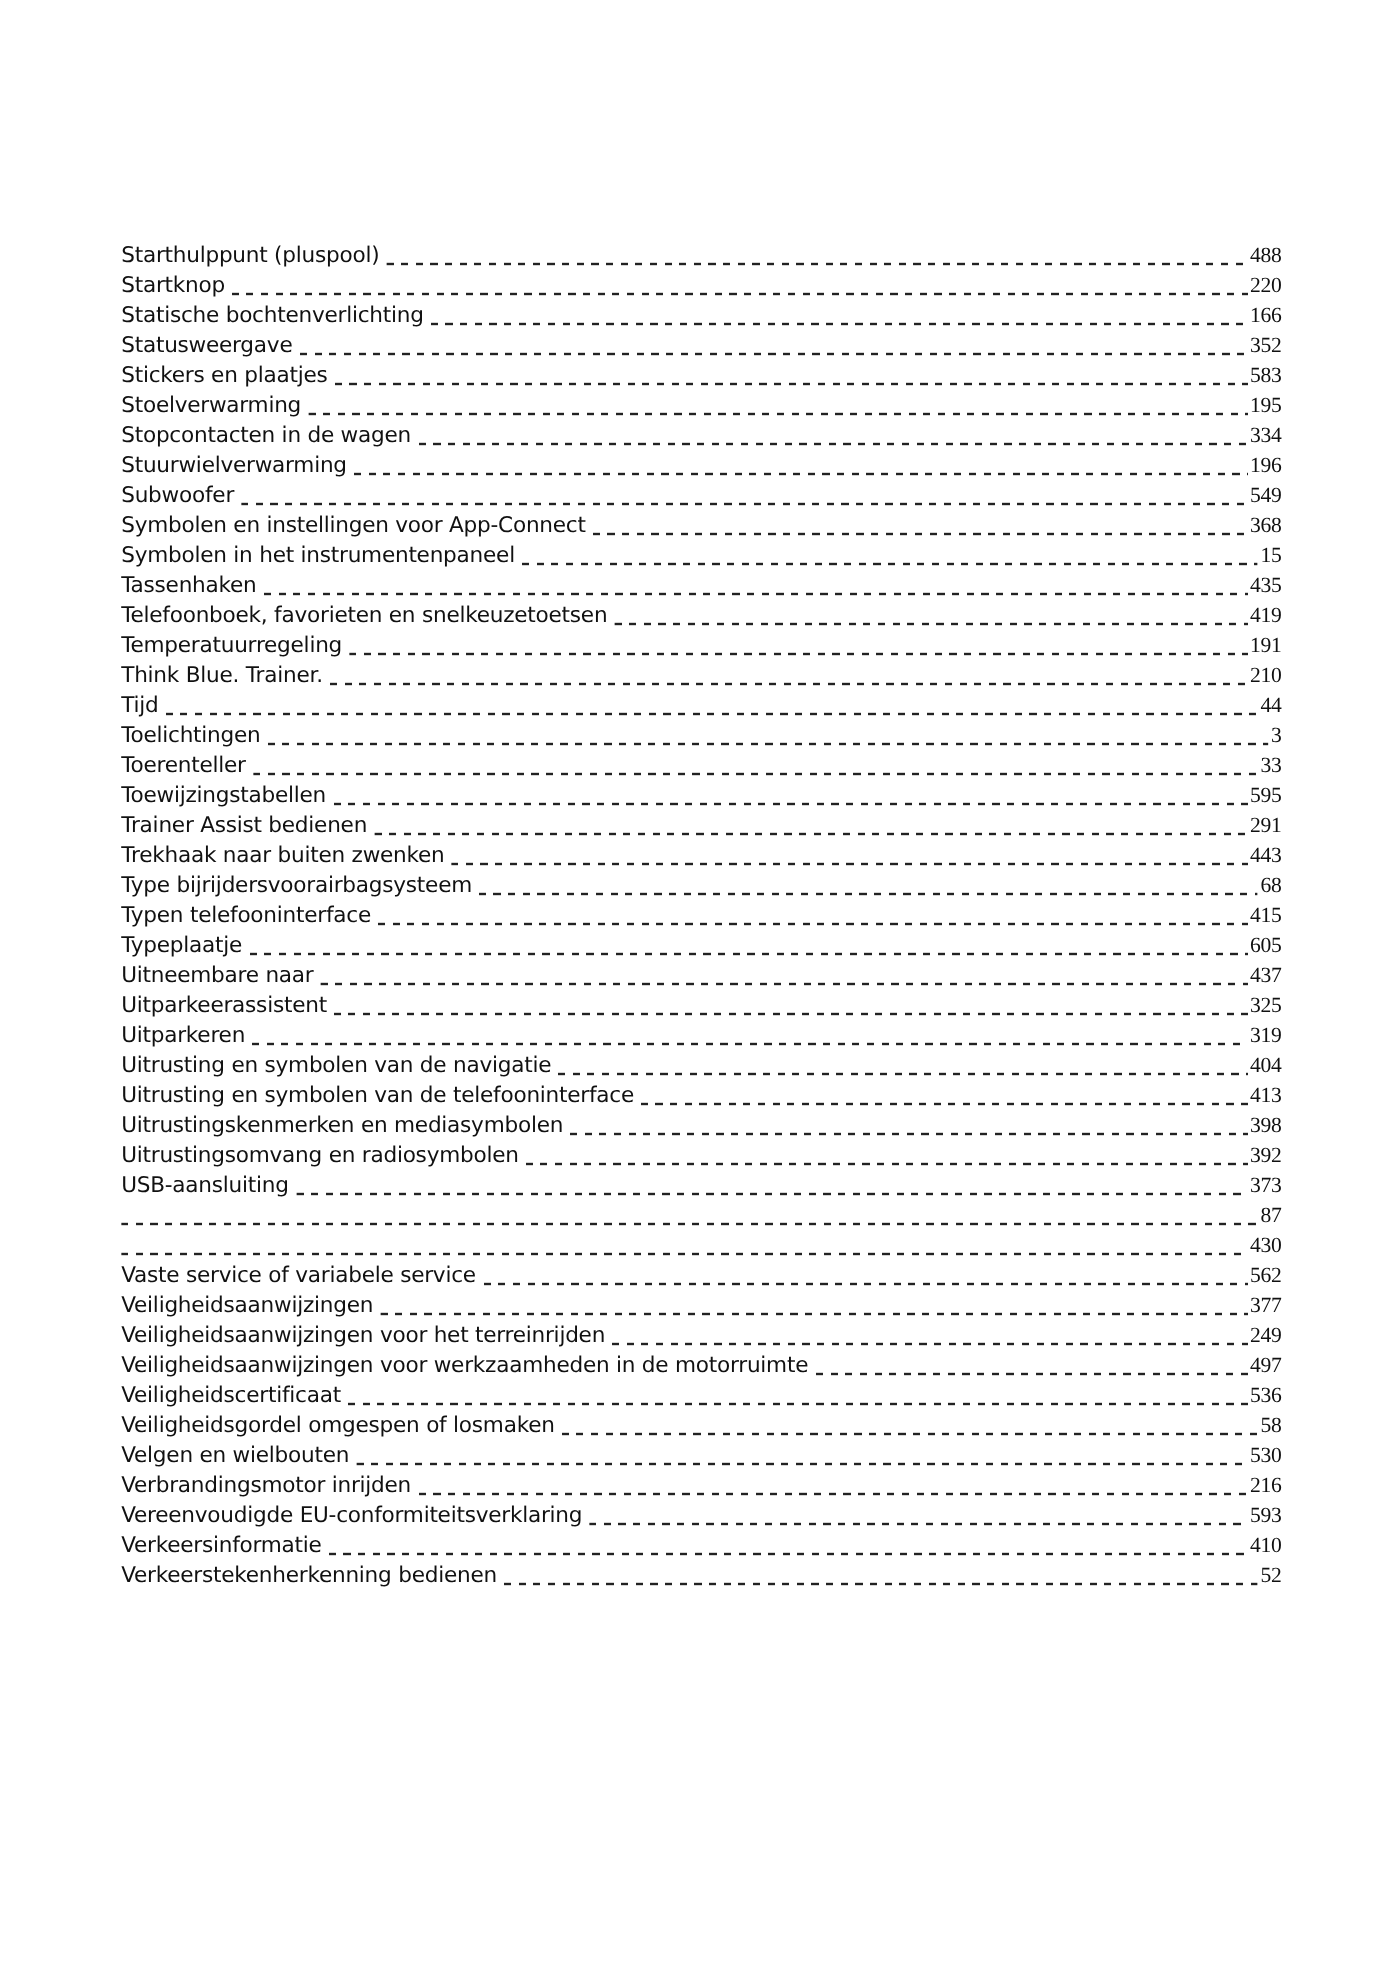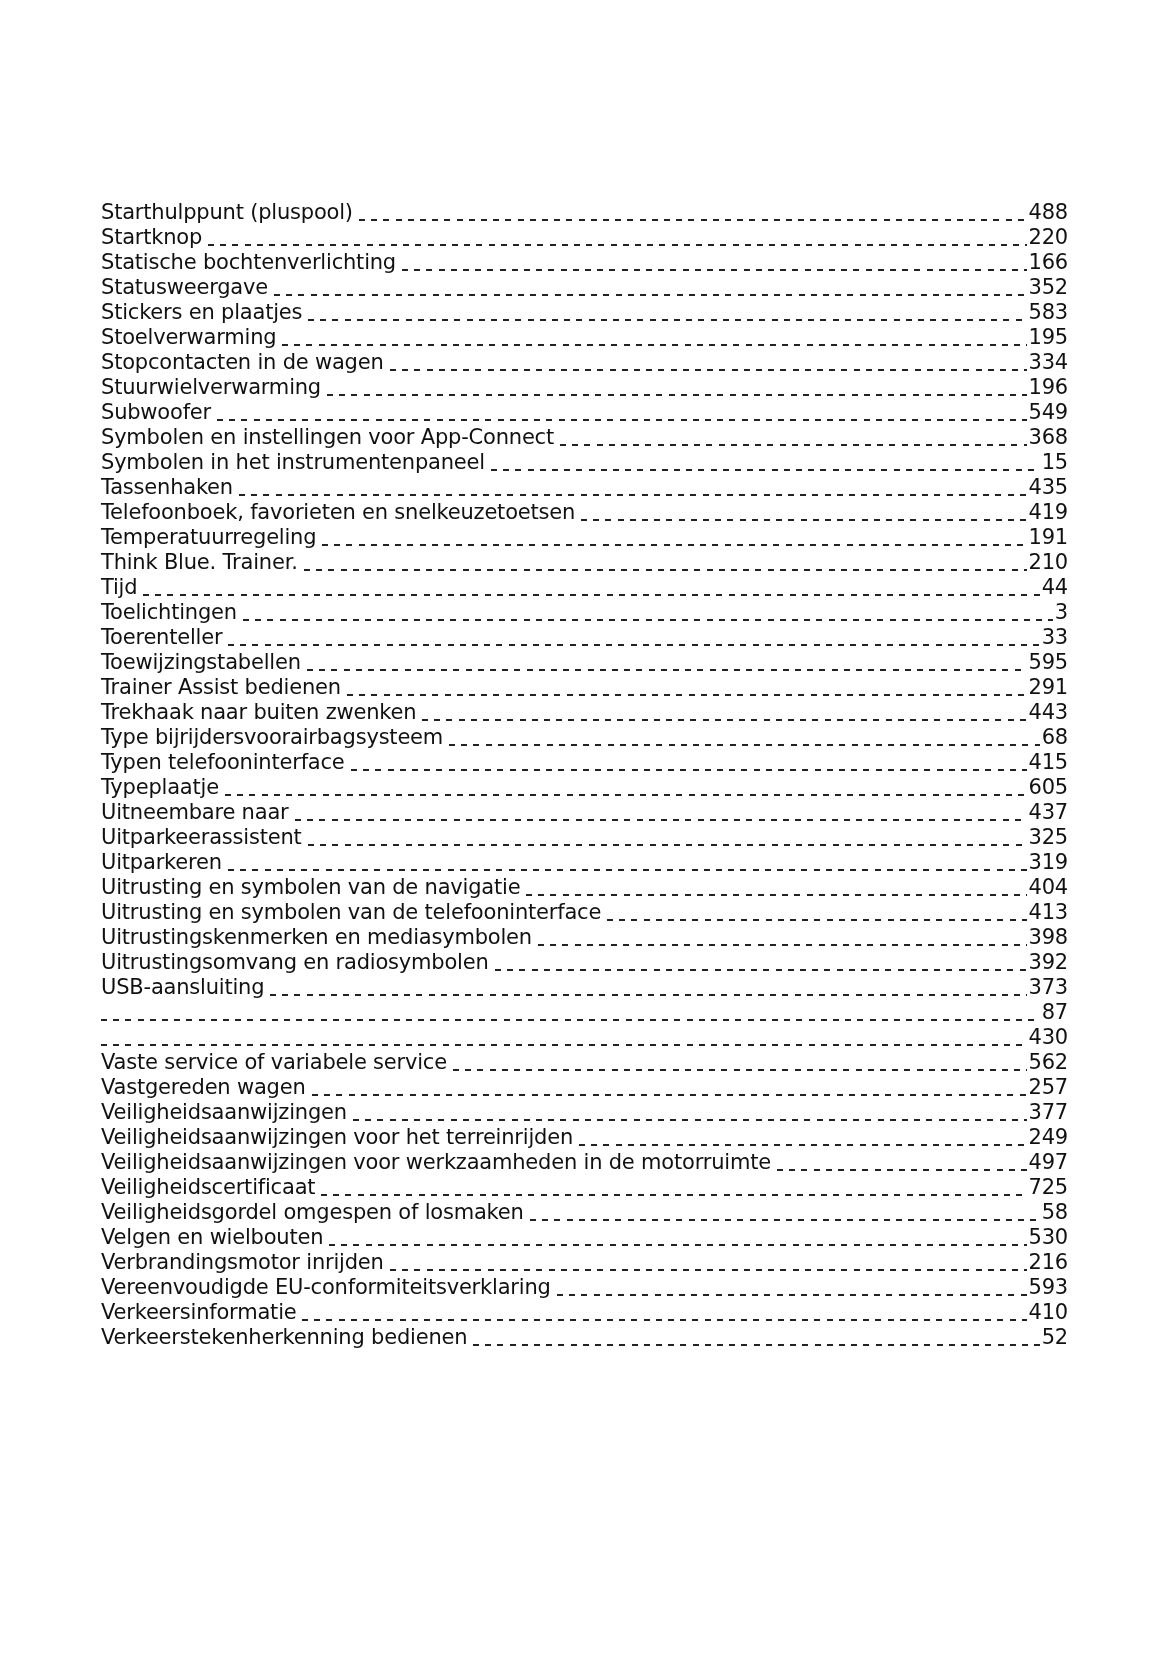--- a/index.html
+++ b/index.html
@@ -22,21 +22,21 @@
       width: 967px;
       margin: 0;
       padding: 0;
       list-style: none;
     }
     .entry {
       display: flex;
       align-items: flex-start;
       height: 25px;
       line-height: 25px;
-      font-size: 21px;
+      font-size: 18px;
       letter-spacing: -0.2px;
       white-space: nowrap;
     }
     .term {
       flex: 0 0 auto;
       padding-right: 6px;
     }
     .leader {
       flex: 1 1 auto;
       overflow: hidden;
@@ -49,20 +49,21 @@
       left: 0;
       right: 0;
       bottom: 4px;
       height: 2px;
       background-image: repeating-linear-gradient(to right, #222 0, #222 6px, transparent 6px, transparent 12.2px);
     }
     .page {
       flex: 0 0 auto;
       padding-left: 2px;
       text-align: right;
+      font-family: Liberation Serif, serif;
     }
   </style>
 </head>
 <body>
 
 <ul class="index" id="index-list">
     <li class="entry">
     <span class="term">Starthulppunt (pluspool)</span>
     <span class="leader"></span>
     <span class="page">488</span>
@@ -229,43 +230,38 @@
     <li class="entry">
     <span class="leader"></span>
     <span class="page">430</span>
   </li>
     <li class="entry">
     <span class="term">Vaste service of variabele service</span>
     <span class="leader"></span>
     <span class="page">562</span>
   </li>
     <li class="entry">
-    <span class="term">Vastgereden wagen</span>
-    <span class="leader"></span>
-    <span class="page">257</span>
-  </li>
-    <li class="entry">
     <span class="term">Veiligheidsaanwijzingen</span>
     <span class="leader"></span>
     <span class="page">377</span>
   </li>
     <li class="entry">
     <span class="term">Veiligheidsaanwijzingen voor het terreinrijden</span>
     <span class="leader"></span>
     <span class="page">249</span>
   </li>
     <li class="entry">
     <span class="term">Veiligheidsaanwijzingen voor werkzaamheden in de motorruimte</span>
     <span class="leader"></span>
     <span class="page">497</span>
   </li>
     <li class="entry">
     <span class="term">Veiligheidscertificaat</span>
     <span class="leader"></span>
-    <span class="page">725</span>
+    <span class="page">536</span>
   </li>
     <li class="entry">
     <span class="term">Veiligheidsgordel omgespen of losmaken</span>
     <span class="leader"></span>
     <span class="page">58</span>
   </li>
     <li class="entry">
     <span class="term">Velgen en wielbouten</span>
     <span class="leader"></span>
     <span class="page">530</span>

